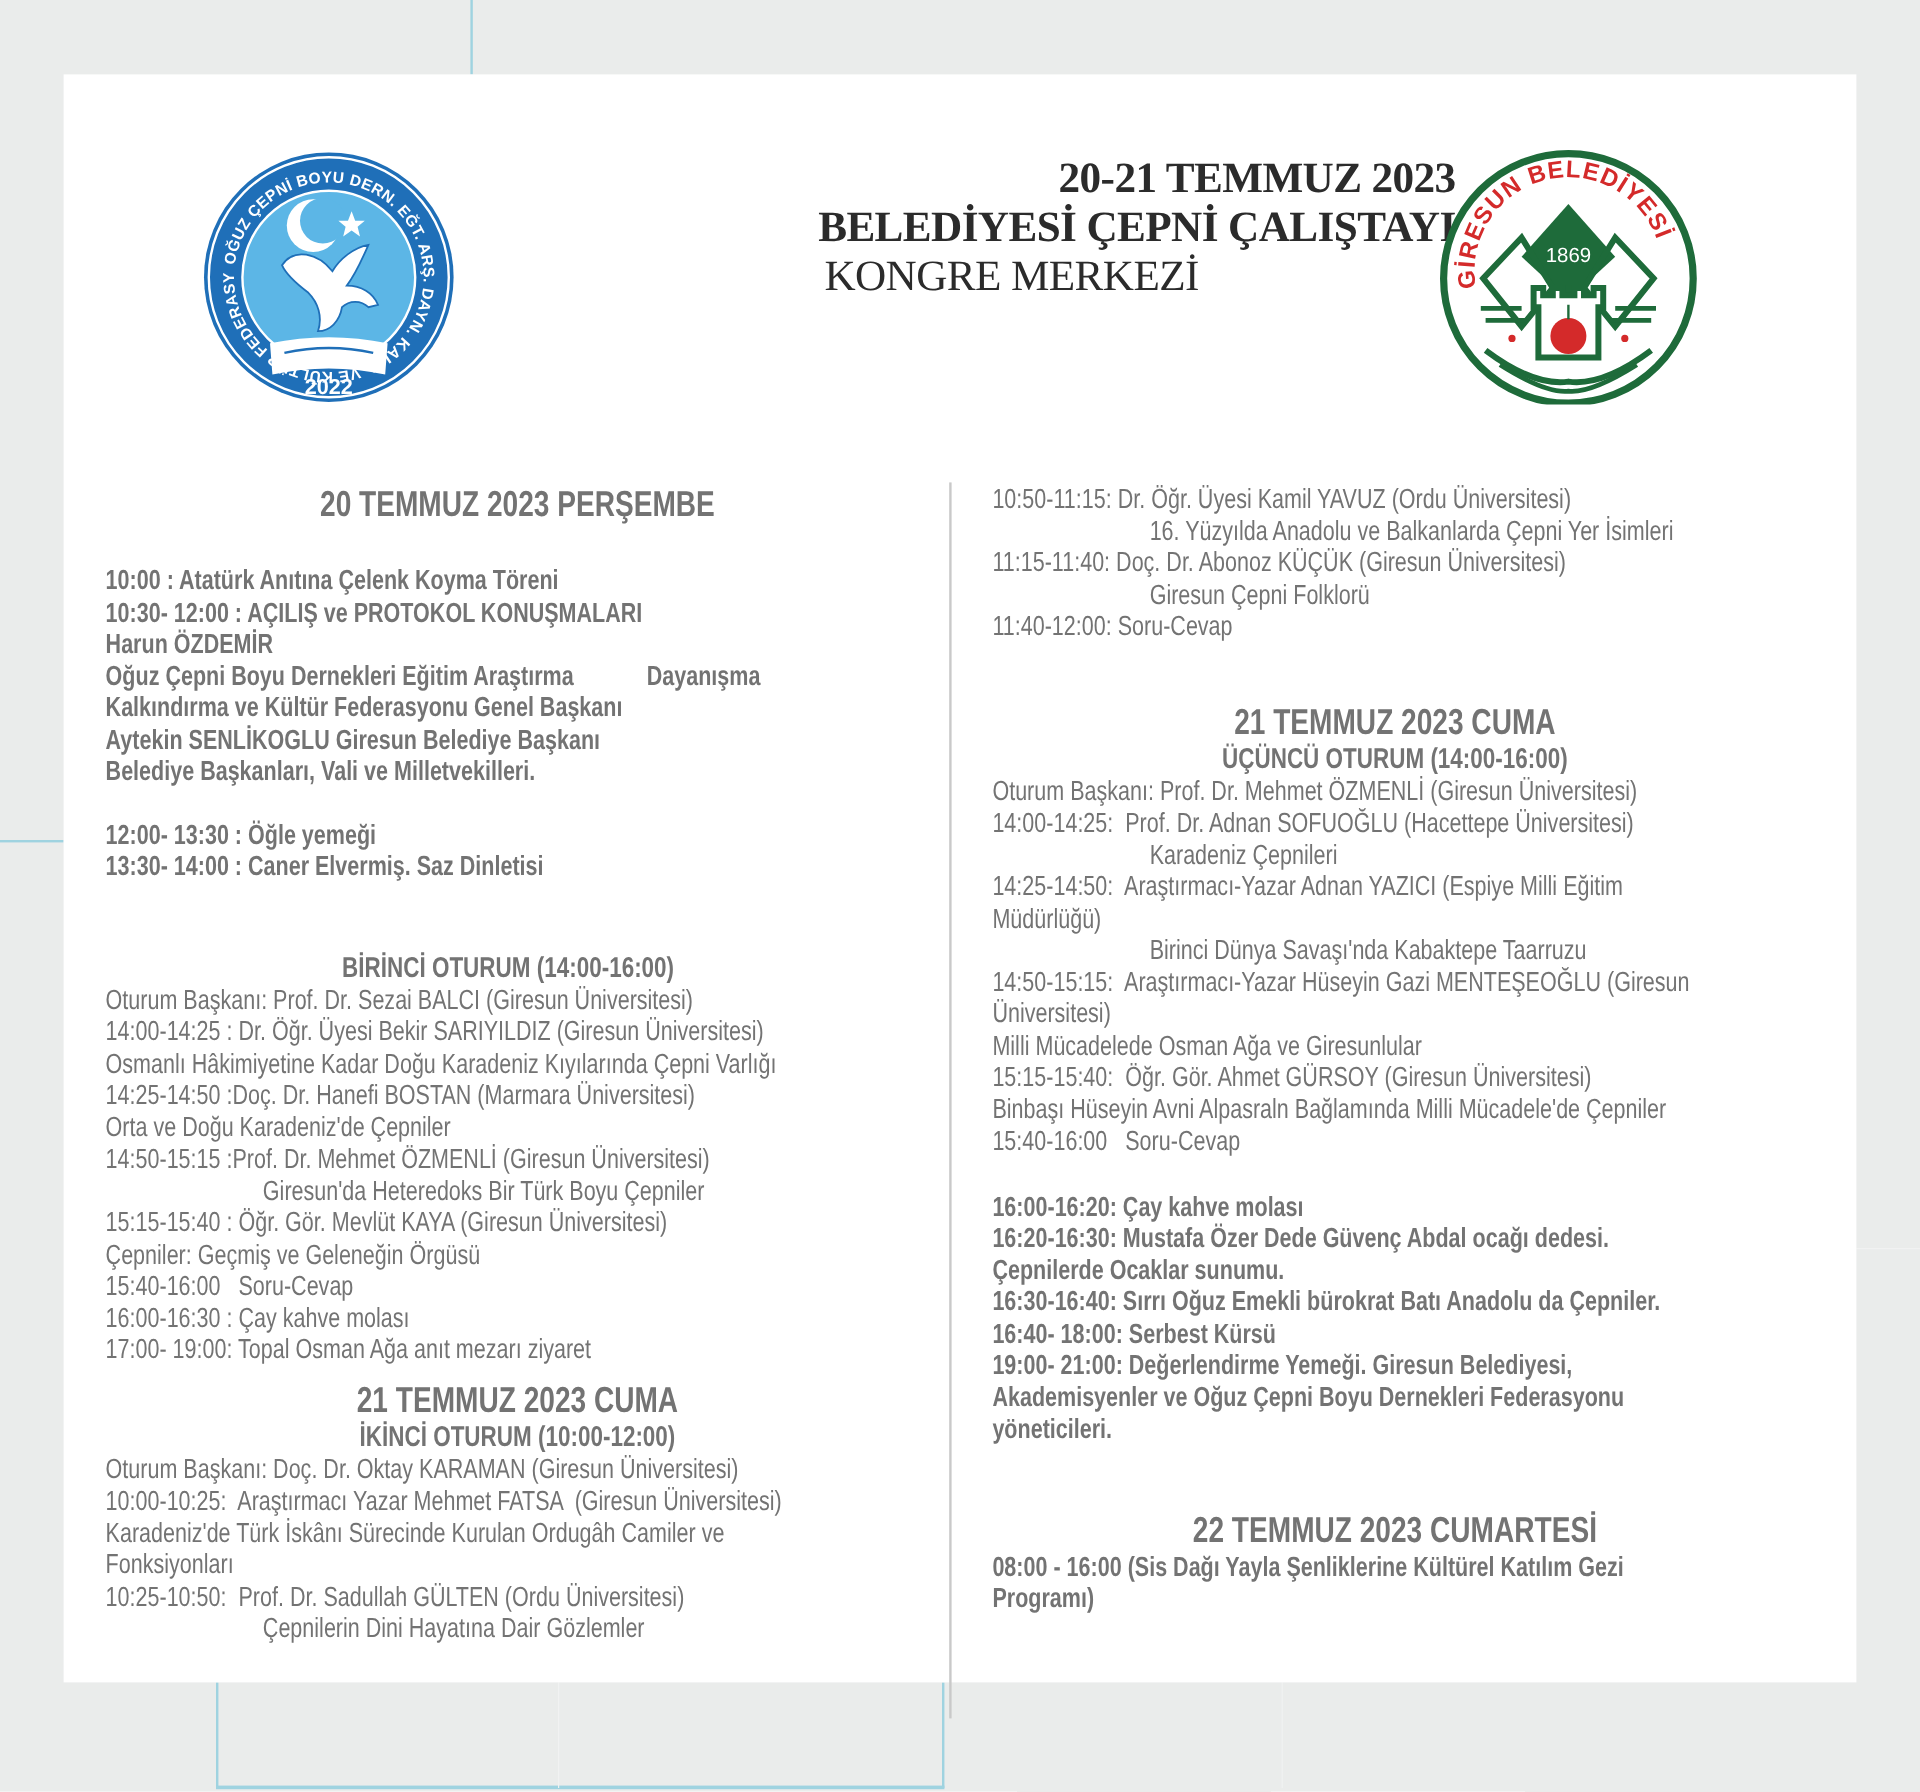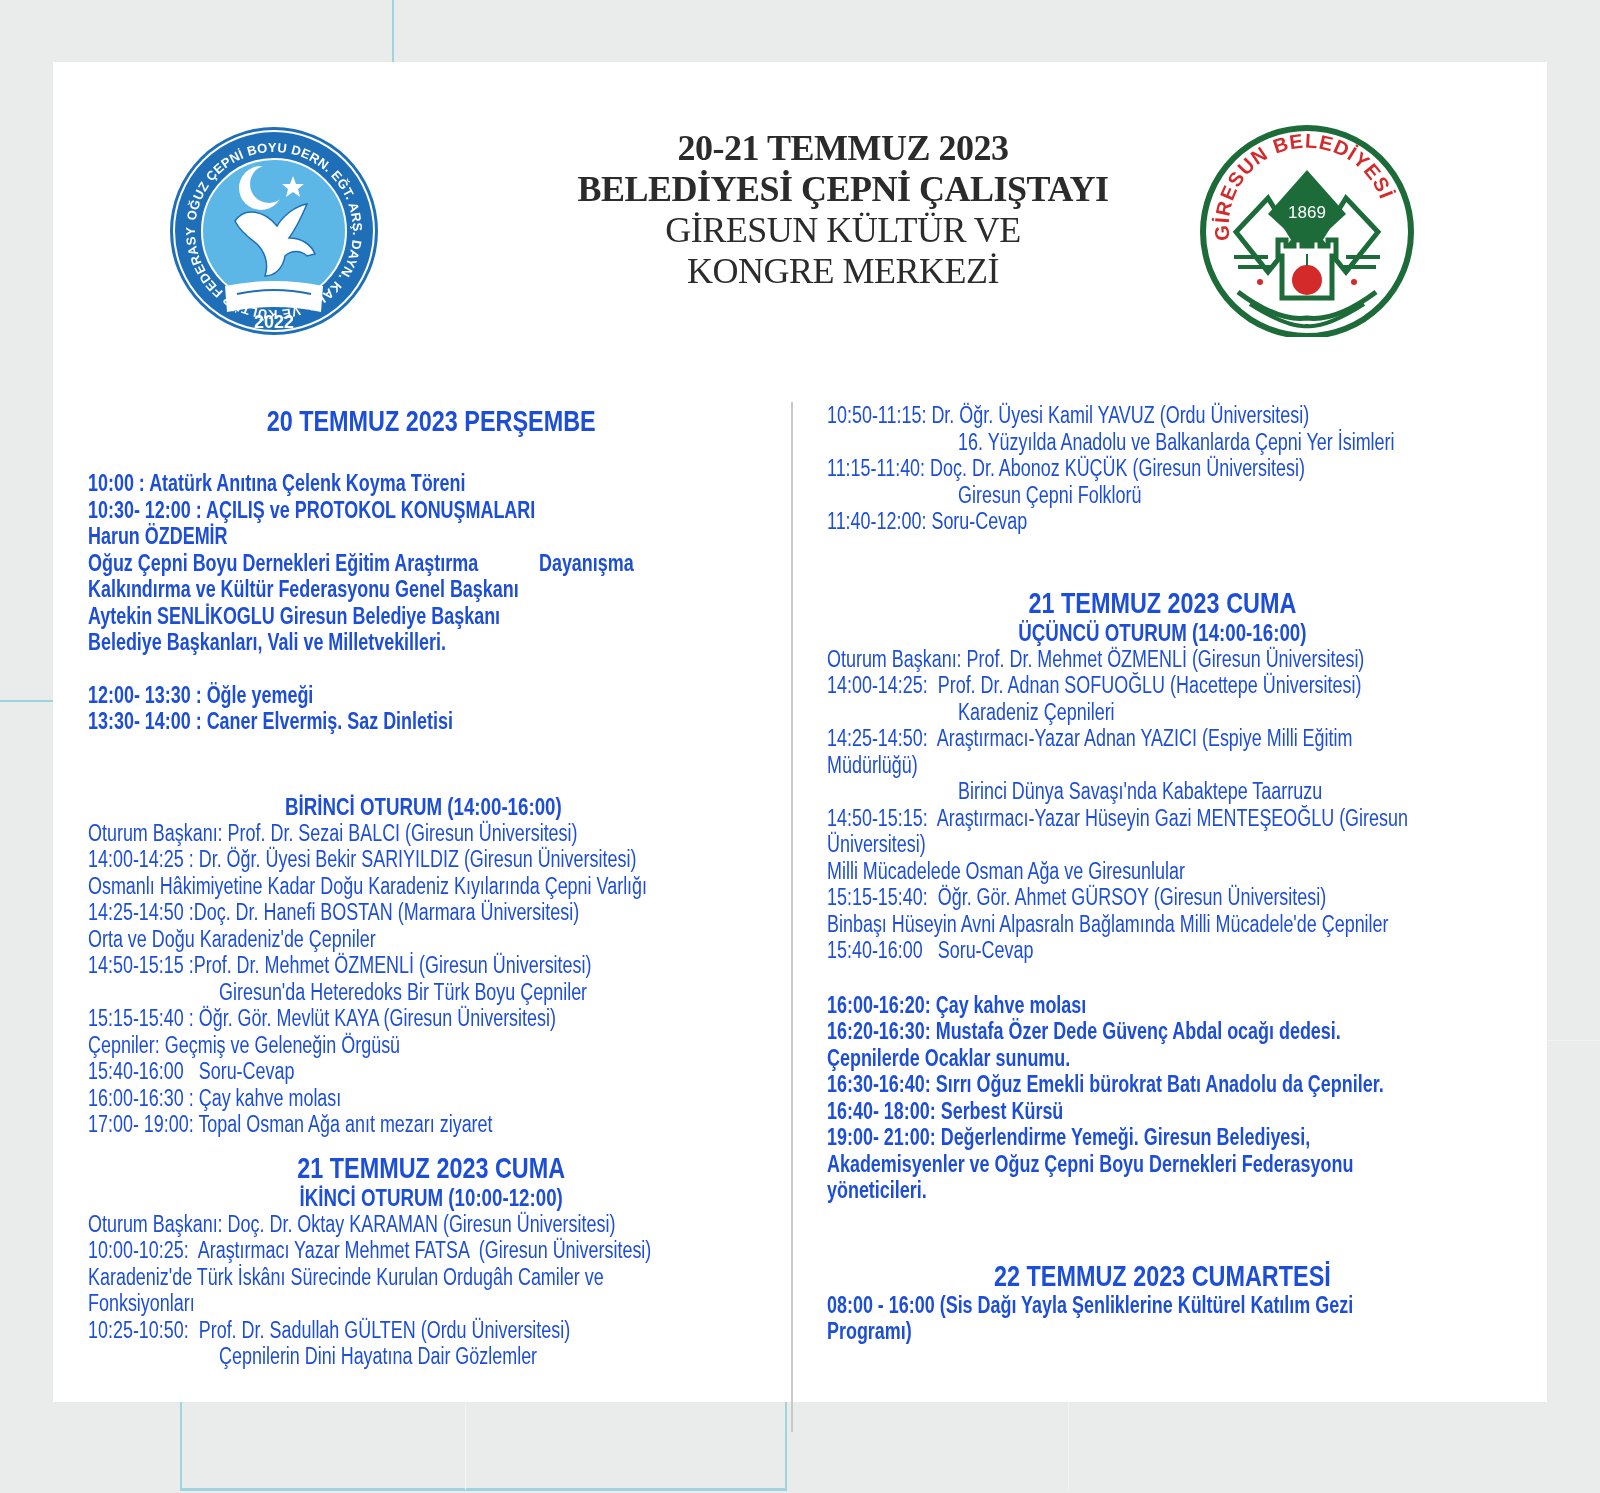--- a/index.html
+++ b/index.html
@@ -12,28 +12,28 @@
   .deco-faint { position: absolute; background: #f1f2f2; }
   .sheet {
     position: absolute; left: 53px; top: 62px; width: 1494px; height: 1340px;
     background: #ffffff;
   }
   .header-title {
     position: absolute; left: 420px; top: 66px; width: 740px; text-align: center;
     font-family: "Liberation Serif", serif; color: #2b2b2b;
     font-size: 36px; line-height: 41px; letter-spacing: -0.5px;
   }
-  .header-title .b { font-weight: bold; }
+  .header-title .b { font-weight: bold; text-align: right; }
   .header-title div { white-space: nowrap; }
   .logo { position: absolute; }
   .logo-left { left: 112px; top: 64px; width: 218px; height: 210px; }
   .logo-right { left: 1145px; top: 60px; width: 218px; height: 215px; }
   .divider { position: absolute; left: 738px; top: 340px; width: 2px; height: 1030px; background: #c9c9c9; }
   .col {
-    position: absolute; color: #1d4ed8; font-family: "Liberation Sans", sans-serif;
+    position: absolute; color: #737373; font-family: "Liberation Sans", sans-serif;
   }
   .col-left { left: 35px; top: 340px; width: 690px; }
   .col-right { left: 774px; top: 340px; width: 720px; }
   .cond { font-stretch: condensed; transform: scaleX(0.78); transform-origin: left top; white-space: nowrap; }
   .line { font-size: 23px; line-height: 26.5px; white-space: nowrap; }
   .bold { font-weight: bold; }
   .day-title { font-size: 30px; line-height: 34px; font-weight: bold; text-align: center; }
   .session-title { font-size: 24px; line-height: 27px; font-weight: bold; text-align: center; }
   .indent { padding-left: 168px; }
   .gap-s { height: 26px; }
@@ -75,21 +75,20 @@
 
       <path d="M60 160 Q 109 150 158 160 L 156 186 Q 109 176 62 186 Z" fill="#ffffff"></path>
       <path d="M72 168 Q 109 160 146 168" fill="none" stroke="#1f6fb8" stroke-width="2"></path>
       <text x="109" y="202" text-anchor="middle" font-family="Liberation Sans, sans-serif" font-size="18" font-weight="bold" fill="#ffffff">2022</text>
     </svg>
   </div>
 
   <div class="header-title">
     <div class="b">20-21 TEMMUZ 2023</div>
     <div class="b">BELEDİYESİ ÇEPNİ ÇALIŞTAYI</div>
-    <div>GİRESUN KÜLTÜR VE</div>
     <div>KONGRE MERKEZİ</div>
   </div>
 
   <div class="logo logo-right">
     <svg width="218" height="215" viewBox="0 0 218 215">
       <defs>
         <path id="ringR" d="M 32 118 A 78 78 0 0 1 186 90"></path>
       </defs>
       <circle cx="109" cy="110" r="104" fill="#ffffff" stroke="#1e6b3a" stroke-width="6"></circle>
       <text font-family="Liberation Sans, sans-serif" font-size="20" font-weight="bold" fill="#d42a2a" letter-spacing="1">

